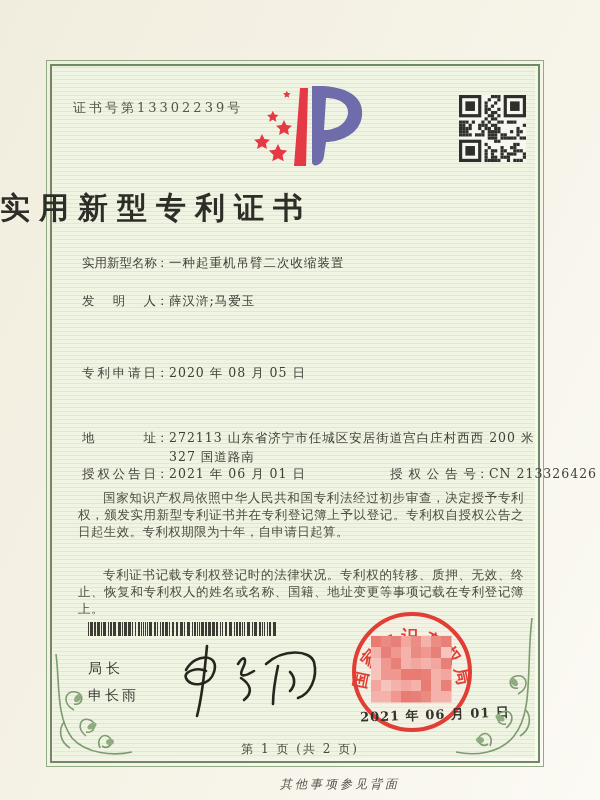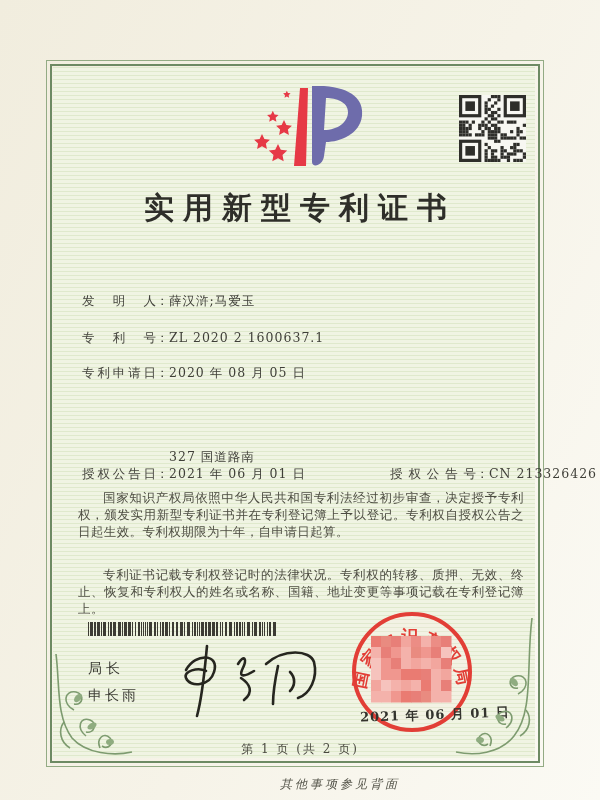--- a/index.html
+++ b/index.html
@@ -23,21 +23,21 @@
   }
   .paper-pattern{
     position:absolute;left:53px;top:67px;width:482px;height:691px;
     background:repeating-linear-gradient(180deg,#dfe9cc 0 1px,rgba(0,0,0,0) 1px 4px),#f0f4e3;
   }
   .abs{position:absolute;}
   .cert-no{
     left:73px;top:99px;font-size:13px;color:#55554c;letter-spacing:3px;
   }
   .title{
-    left:0;top:188px;width:600px;text-align:center;
+    left:0;top:188px;width:600px;text-align:left;
     font-size:30px;font-weight:bold;color:#2e2e29;letter-spacing:9px;
   }
   .field{left:82px;font-size:12.5px;color:#45453e;white-space:nowrap;}
   .flabel{
     display:inline-block;width:74px;text-align:justify;text-align-last:justify;
     vertical-align:top;color:#45453e;
   }
   .flabel.wide{width:86px;}
   .fcolon{display:inline-block;width:13px;}
   .fvalue{letter-spacing:1px;color:#3f3f38;}
@@ -59,20 +59,21 @@
 </style>
 </head>
 <body>
 
 <div class="photo">
 
   <div class="frame-outer"></div>
   <div class="frame-inner"></div>
   <div class="paper-pattern"></div>
 
+  <div class="abs cert-no">证书号第13302239号</div>
 
   <svg class="abs" style="left:236px;top:82px" width="152" height="92" viewBox="0 0 152 92">
     <g fill="#e63946">
       <path d="M52,12 l1.8,3.8 4.2,.5 -3.1,2.9 .8,4.1 -3.7,-2 -3.7,2 .8,-4.1 -3.1,-2.9 4.2,-.5 z" transform="scale(0.62) translate(30,2)"></path>
       <path d="M38,30 l2.2,4.6 5,.6 -3.7,3.5 1,4.9 -4.5,-2.4 -4.5,2.4 1,-4.9 -3.7,-3.5 5,-.6 z" transform="scale(0.8) translate(8,6)"></path>
       <path d="M50,40 l2.4,5 5.5,.7 -4,3.8 1,5.4 -4.9,-2.7 -4.9,2.7 1,-5.4 -4,-3.8 5.5,-.7 z" transform="translate(-2,-2)"></path>
       <path d="M26,52 l2.4,5 5.5,.7 -4,3.8 1,5.4 -4.9,-2.7 -4.9,2.7 1,-5.4 -4,-3.8 5.5,-.7 z"></path>
       <path d="M42,62 l2.8,5.8 6.4,.8 -4.7,4.4 1.2,6.3 -5.7,-3.1 -5.7,3.1 1.2,-6.3 -4.7,-4.4 6.4,-.8 z"></path>
       <polygon points="64,6 72,6 70,84 58,84"></polygon>
     </g>
@@ -217,28 +218,31 @@
         <rect x="36" y="60" width="3" height="3"></rect>
         <rect x="45" y="60" width="3" height="3"></rect>
         <rect x="51" y="60" width="3" height="3"></rect>
         <rect x="54" y="60" width="3" height="3"></rect>
         <rect x="57" y="60" width="3" height="3"></rect>
       </g>
   </svg>
 
   <div class="abs title">实用新型专利证书</div>
 
+  <div class="abs field" style="top:255px">
+    <span class="flabel">实用新型名称</span><span class="fcolon">：</span><span class="fvalue">一种起重机吊臂二次收缩装置</span>
+  </div>
   <div class="abs field" style="top:293px">
     <span class="flabel">发明人</span><span class="fcolon">：</span><span class="fvalue">薛汉浒;马爱玉</span>
   </div>
-  <div class="abs field" style="top:330px">
-    <span class="flabel">专利号</span><span class="fcolon">：</span><span class="fvalue">ZL 2020 2 1600637.1</span>
-  </div>
   <div class="abs field" style="top:365px">
     <span class="flabel">专利申请日</span><span class="fcolon">：</span><span class="fvalue">2020 年 08 月 05 日</span>
+  </div>
+  <div class="abs field" style="top:430px">
+    <span class="flabel">地址</span><span class="fcolon">：</span><span class="fvalue">272113 山东省济宁市任城区安居街道宫白庄村西西 200 米</span>
   </div>
   <div class="abs addr2" style="top:449px">327 国道路南</div>
   <div class="abs field" style="top:466px">
     <span class="flabel">授权公告日</span><span class="fcolon">：</span><span class="fvalue">2021 年 06 月 01 日</span>
     <span class="abs grant2">
       <span class="flabel wide">授权公告号</span><span class="fcolon">：</span><span class="fvalue">CN 213326426 U</span>
     </span>
   </div>
 
   <div class="abs para" style="top:489px">国家知识产权局依照中华人民共和国专利法经过初步审查，决定授予专利权，颁发实用新型专利证书并在专利登记簿上予以登记。专利权自授权公告之日起生效。专利权期限为十年，自申请日起算。</div>

